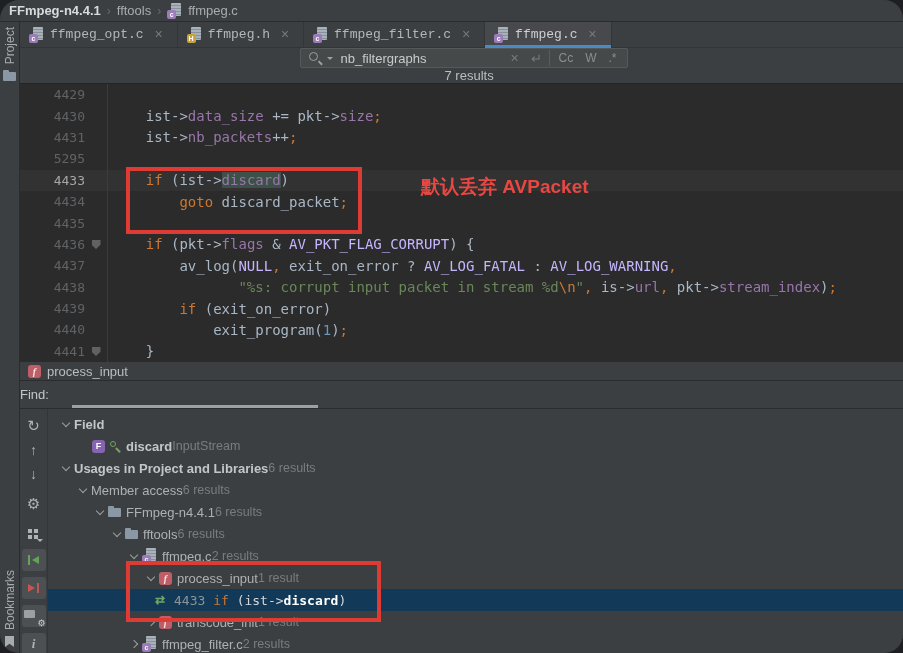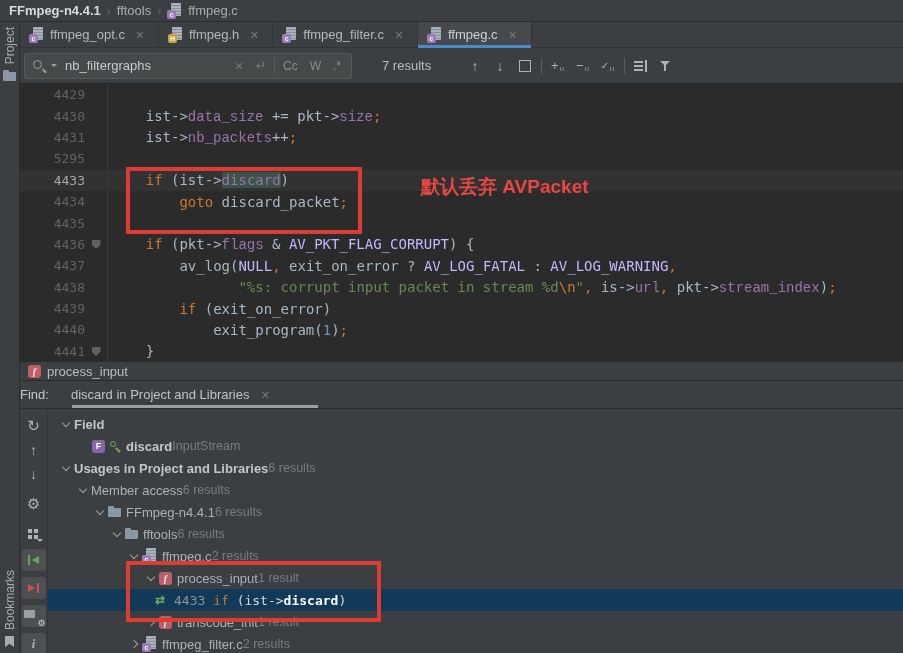--- a/index.html
+++ b/index.html
@@ -1,42 +1,42 @@
 <!DOCTYPE html>
 <html><head>
 <meta charset="utf-8">
 <style>
   html,body{margin:0;padding:0;background:#1e1f22;}
   #app{position:relative;width:903px;height:653px;background:#2B2B2B;overflow:hidden;
-       font-family:"Liberation Sans",sans-serif;font-size:13px;color:#BBBDBF;}
+       font-family:"Liberation Sans",sans-serif;font-size:13px;color:#BBBDBF;border-radius:19px;}
 
   
   .topbar{position:absolute;left:0;top:0;width:903px;height:22px;background:#3C3F41;
           border-bottom:1px solid #2A2C2E;display:flex;align-items:center;padding-left:9px;box-sizing:border-box;gap:6px;}
   .bc{color:#A9ACAE;} .bc.bold{color:#D8DBDE;font-weight:bold;}
   .bcsep{color:#66696B;font-size:12px;}
 
   
   .leftrail{position:absolute;left:0;top:22px;width:20px;height:631px;background:#3C3F41;
             border-right:1px solid #2A2C2E;box-sizing:border-box;display:flex;flex-direction:column;
             align-items:center;justify-content:space-between;padding:5px 0 6px 0;}
   .vlabel{writing-mode:vertical-rl;transform:rotate(180deg);color:#A9ACAE;font-size:12px;}
   .railgrp{display:flex;flex-direction:column;align-items:center;gap:6px;}
 
   
   .tabbar{position:absolute;left:20px;top:22px;width:883px;height:26px;background:#3C3F41;
-          border-bottom:1px solid #323537;box-sizing:border-box;display:flex;align-items:stretch;}
+          border-bottom:1px solid #323537;box-sizing:border-box;display:flex;align-items:stretch;font-family:Liberation Mono, monospace;}
   .tab{display:flex;align-items:center;gap:6px;padding:0 9px;border-right:1px solid #333638;
        color:#B4B7B9;position:relative;}
   .tab.active{background:#47494C;color:#CDD0D2;}
   .tab.active::after{content:"";position:absolute;left:0;right:0;bottom:-1px;height:3px;background:#4A8AC6;}
 
   
   .searchbar{position:absolute;left:20px;top:48px;width:883px;height:36px;background:#3C3F41;
-             border-bottom:1px solid #222426;box-sizing:border-box;display:flex;align-items:center;padding-left:4px;}
+             border-bottom:1px solid #222426;box-sizing:border-box;display:flex;align-items:center;padding-left:4px;flex-direction:column;}
   .sfield{width:328px;height:26px;background:#45494A;border:1px solid #55595B;border-radius:2px;
           display:flex;align-items:center;padding:0 6px;box-sizing:border-box;gap:4px;}
   .squery{flex:1;color:#C8CBCE;margin-left:4px;}
   .stoggle{color:#8C8F91;font-size:12px;margin:0 4px;}
   .sresults{color:#BBBDBF;margin-left:30px;width:68px;}
   .stools{display:flex;align-items:center;gap:7px;margin-left:16px;}
 
   
   .ic{display:inline-flex;align-items:center;justify-content:center;width:18px;height:18px;
       color:#AFB1B3;position:relative;flex:0 0 auto;}
@@ -118,21 +118,21 @@
   
   .editor{position:absolute;left:20px;top:84px;width:883px;height:278px;background:#2B2B2B;overflow:hidden;}
   .gutline{position:absolute;left:87px;top:0;width:1px;height:100%;background:#3A3C3E;z-index:2;}
   .cl{display:flex;height:21.4px;align-items:center;white-space:pre;}
   .cl.cur{background:#323232;}
   .ln{width:65px;text-align:right;color:#606366;font:13px "DejaVu Sans Mono",monospace;flex:0 0 auto;}
   .cl.cur .ln{color:#A4A6A8;}
   .fold{width:22px;display:flex;align-items:center;justify-content:center;flex:0 0 auto;}
   .fold-mark{width:9px;height:9px;background:#5F6163;clip-path:polygon(0 0,100% 0,100% 55%,50% 100%,0 55%);}
   .src{font:14px "DejaVu Sans Mono",monospace;padding-left:5px;}
-  .t-plain{color:#A9B7C6;} .t-kw{color:#CC7832;} .t-member{color:#9876AA;font-family:Liberation Mono, monospace;}
+  .t-plain{color:#A9B7C6;} .t-kw{color:#CC7832;} .t-member{color:#9876AA;}
   .t-macro{color:#c4b5fd;} .t-str{color:#6A8759;} .t-num{color:#6897BB;} .t-semi{color:#CC7832;}
   .t-member-hl{color:#9876AA;background:#3C5148;}
 
   
   .funcbar{position:absolute;left:20px;top:362px;width:883px;height:19px;background:#3C3F41;
            border-bottom:1px solid #2A2C2E;box-sizing:border-box;display:flex;align-items:center;gap:6px;padding-left:8px;}
   .funcname{color:#BBBDBF;}
 
   
   .findheader{position:absolute;left:20px;top:381px;width:883px;height:28px;background:#3C3F41;
@@ -255,24 +255,20 @@
       </div>
   </div>
 
   <div class="funcbar">
     <span class="ic-func"></span>
     <span class="funcname">process_input</span>
   </div>
 
   <div class="findheader">
     <span class="findlabel">Find:</span>
-    <span class="findtab">
-      <span>discard in Project and Libraries</span>
-      <span class="ic ic-close"></span>
-    </span>
     <span class="tabunderline"></span>
   </div>
 
   <div class="findbody">
     <div class="findtools" id="findtools">
         <span class="ic ic-refresh"></span>
         <span class="ic ic-arrow-up"></span>
         <span class="ic ic-arrow-down"></span>
         <span class="hsep"></span>
         <span class="ic ic-gear"></span>

